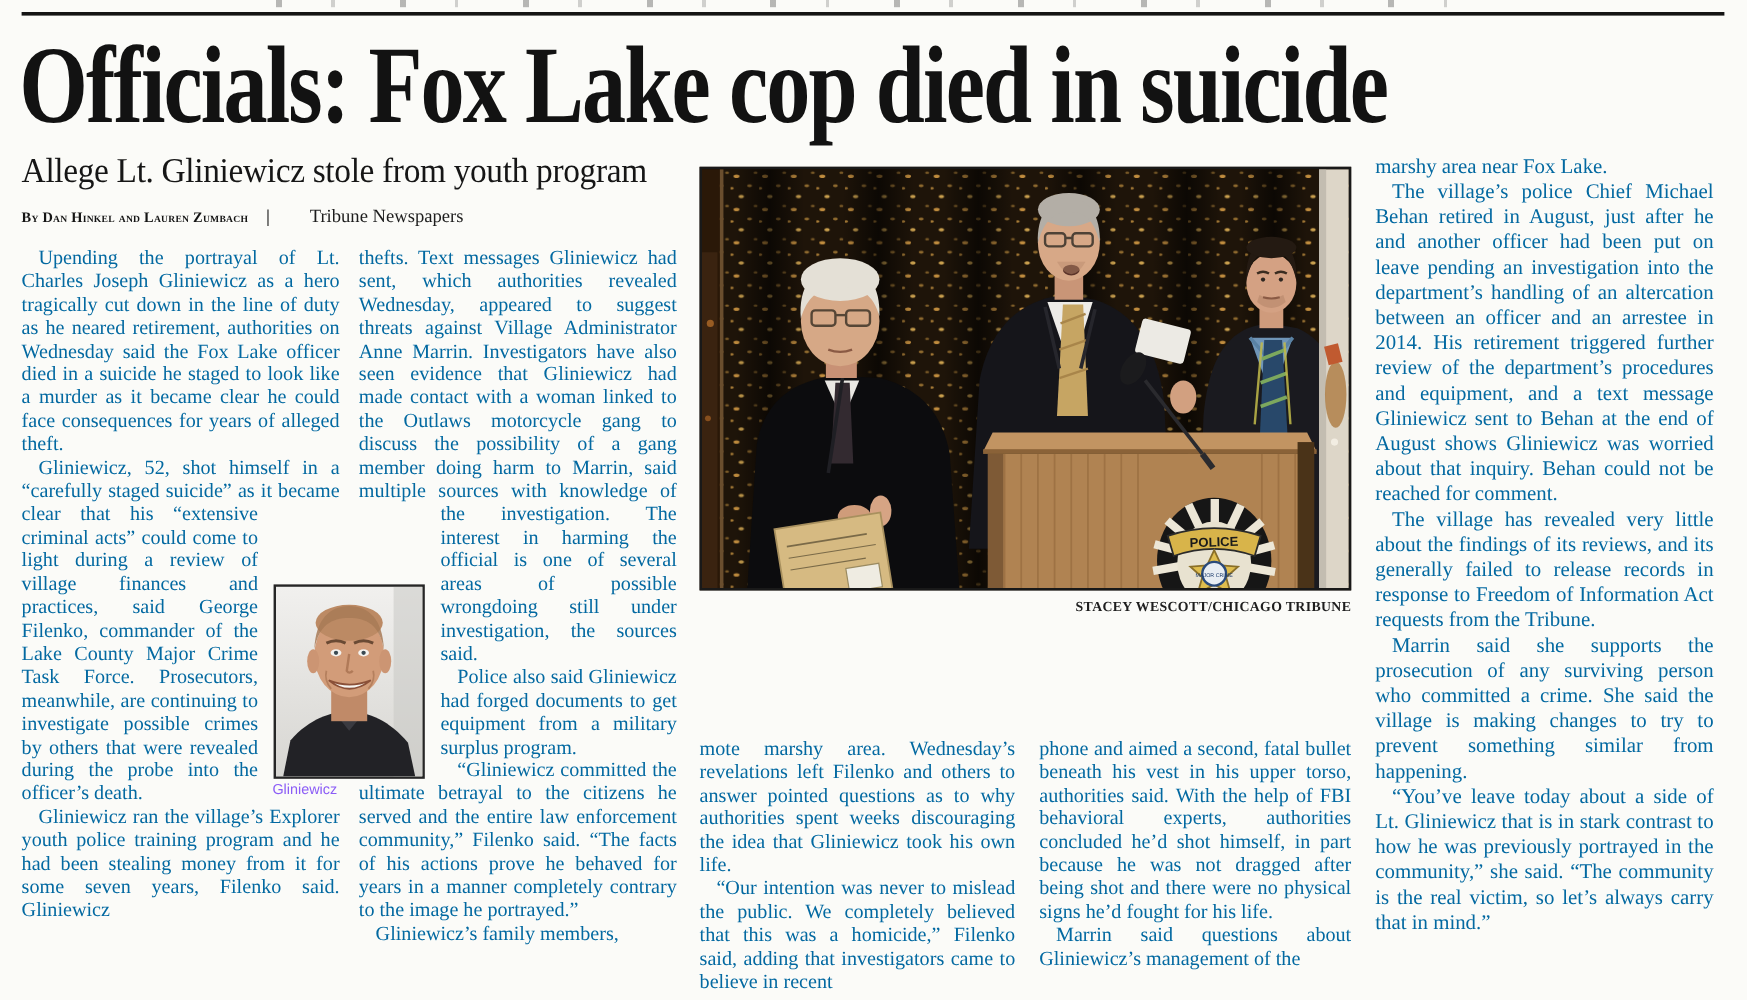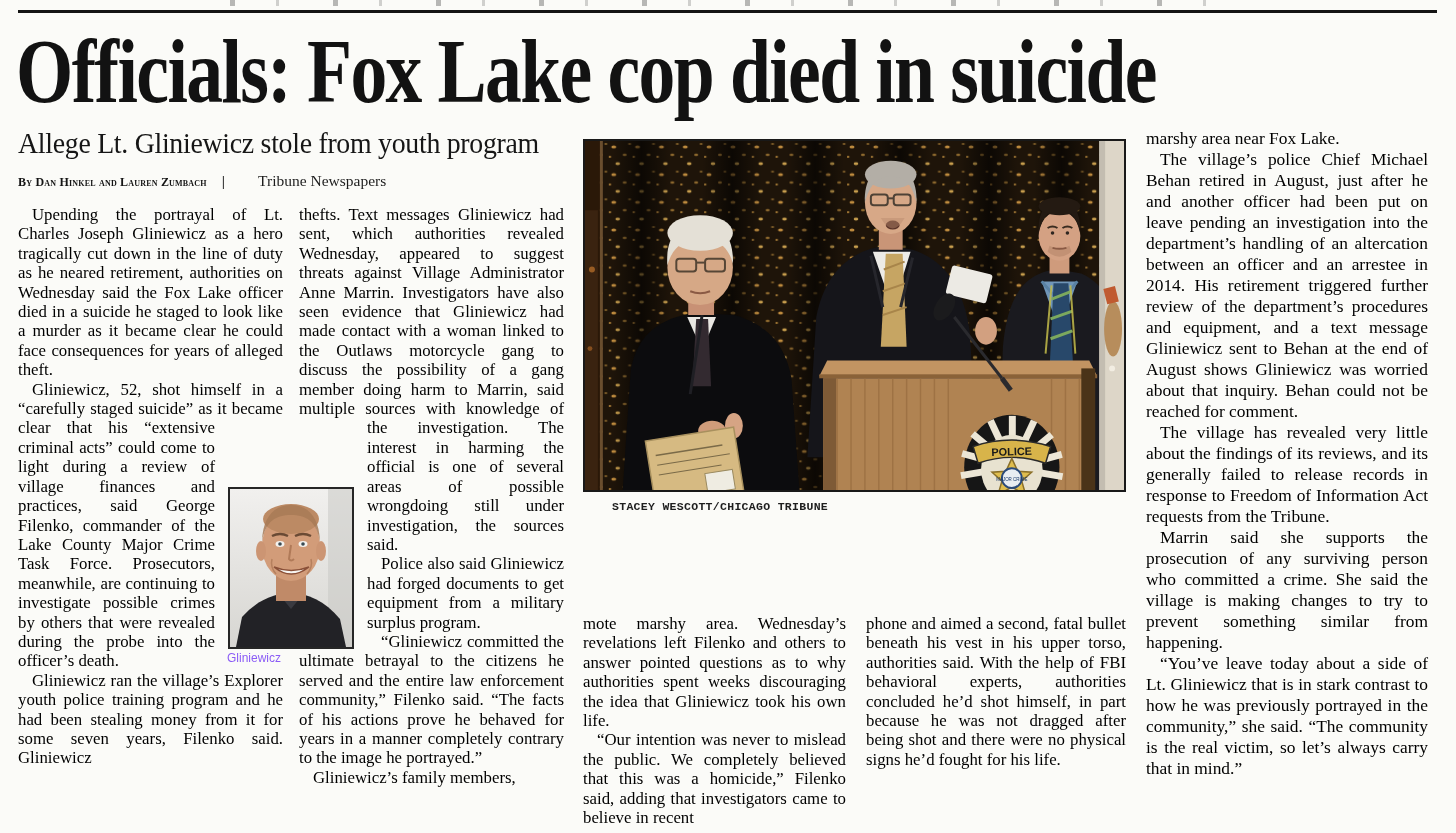--- a/index.html
+++ b/index.html
@@ -33,41 +33,41 @@
   }
   .byline{position:absolute;left:18px;top:172px;white-space:nowrap;}
   .byline .authors{
     font-family:"Liberation Serif", serif;font-weight:700;
     font-variant:small-caps;font-size:12px;letter-spacing:.2px;color:#141414;
   }
   .byline .sep{font-size:15px;color:#333;margin:0 9px 0 11px;font-weight:700;}
   .byline .affil{font-size:15.5px;color:#1d1d1d;margin-left:20px;}
 
   .col{position:absolute;top:205px;font-size:16.8px;line-height:19.4px;
-       text-align:justify;color:#000000;}
+       text-align:justify;color:#0369a1;}
   .col p{margin:0;padding:0;}
   .col p.ind{text-indent:14px;}
   .col1{left:18px;width:265px;}
   .col2{left:299px;width:265px;}
   .col3{left:583px;top:614px;width:263px;}
   .col4{left:866px;top:614px;width:260px;}
   .col5{left:1146px;top:128px;width:282px;font-size:17.4px;line-height:21px;}
 
   .cut-r{float:right;width:68px;height:232px;}
   .cut-l{float:left;width:68px;height:224px;}
 
   .photo{
     position:absolute;left:583px;top:139px;width:543px;height:353px;
     border:2px solid #191919;box-sizing:border-box;background:#1d1309;
   }
   .photo svg{display:block;width:100%;height:100%;}
 
   .credit{
-    position:absolute;left:612px;top:500px;width:543px;text-align:left;
-    font-family:Liberation Mono, monospace;font-weight:700;
+    position:absolute;left:583px;top:500px;width:543px;text-align:right;
+    font-family:Liberation Serif, serif;font-weight:700;
     font-size:11.5px;letter-spacing:.3px;color:#1e1e1e;
   }
   .caption{
     position:absolute;left:583px;top:519px;width:543px;
     font-family:"Liberation Sans", sans-serif;font-size:16px;
     line-height:20px;color:#2d2d2d;
   }
 
   .mug{
     position:absolute;left:228px;top:487px;width:126px;height:162px;
@@ -279,20 +279,21 @@
 
   <div class="credit">STACEY WESCOTT/CHICAGO TRIBUNE</div>
 
   <div class="col col3">
     <p><span>mote marshy area. Wednesday’s revelations left Filenko and others to answer pointed questions as to why authorities spent weeks discouraging the idea that Gliniewicz took his own life.</span></p>
     <p class="ind"><span>“Our intention was never to mislead the public. We completely believed that this was a homicide,” Filenko said, adding that investigators came to believe in recent</span></p>
   </div>
 
   <div class="col col4">
     <p><span>phone and aimed a second, fatal bullet beneath his vest in his upper torso, authorities said. With the help of FBI behavioral experts, authorities concluded he’d shot himself, in part because he was not dragged after being shot and there were no physical signs he’d fought for his life.</span></p>
+    <p class="ind"><span>Marrin said questions about Gliniewicz’s management of the</span></p>
   </div>
 
   <div class="col col5">
     <p><span>marshy area near Fox Lake.</span></p>
     <p class="ind"><span>The village’s police Chief Michael Behan retired in August, just after he and another officer had been put on leave pending an investigation into the department’s handling of an altercation between an officer and an arrestee in 2014. His retirement triggered further review of the department’s procedures and equipment, and a text message Gliniewicz sent to Behan at the end of August shows Gliniewicz was worried about that inquiry. Behan could not be reached for comment.</span></p>
     <p class="ind"><span>The village has revealed very little about the findings of its reviews, and its generally failed to release records in response to Freedom of Information Act requests from the Tribune.</span></p>
     <p class="ind"><span>Marrin said she supports the prosecution of any surviving person who committed a crime. She said the village is making changes to try to prevent something similar from happening.</span></p>
     <p class="ind"><span>“You’ve leave today about a side of Lt. Gliniewicz that is in stark contrast to how he was previously portrayed in the community,” she said. “The community is the real victim, so let’s always carry that in mind.”</span></p>
   </div>
 

